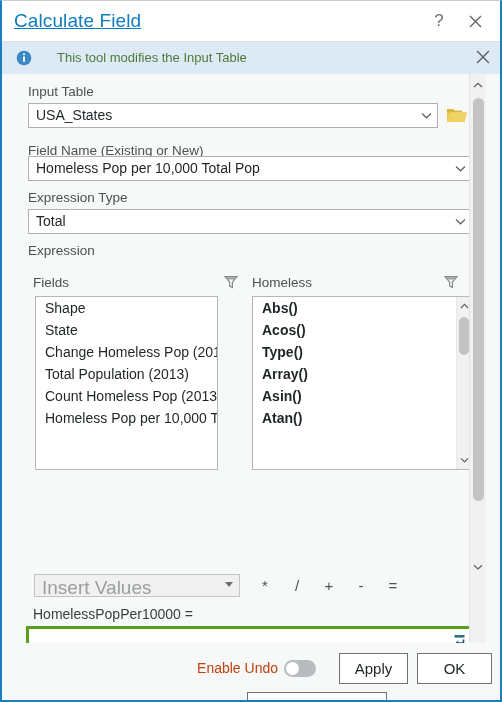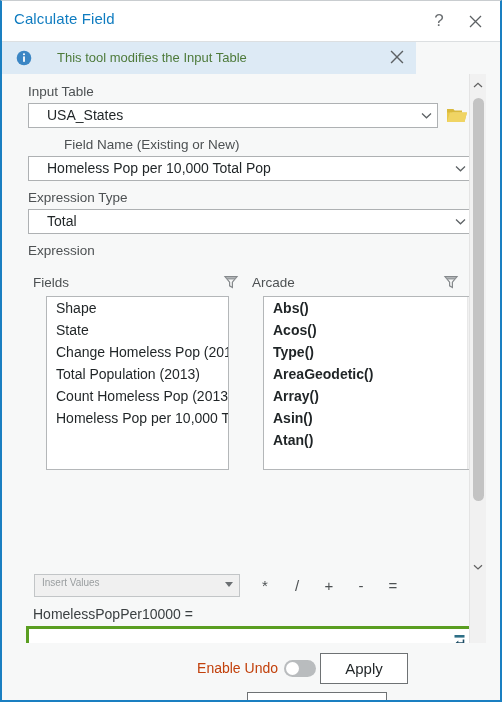--- a/index.html
+++ b/index.html
@@ -33,24 +33,25 @@
     width: 498px;
     height: 41px;
     background: #ffffff;
     border-bottom: 1px solid #dcdfe1;
     box-sizing: border-box;
   }
   .title-text {
     position: absolute;
     left: 12px;
     top: 9px;
-    font-size: 15px;
+    font-size: 19px;
     color: #0f7cc0;
     letter-spacing: 0.1px;
     white-space: nowrap;
+    text-decoration: underline;
   }
   .title-btn {
     position: absolute;
     top: 0;
     width: 34px;
     height: 40px;
     display: flex;
     align-items: center;
     justify-content: center;
     color: #6b6f72;
@@ -58,21 +59,21 @@
     cursor: default;
   }
   .help-btn { right: 44px; }
   .close-btn { right: 8px; }
   .close-btn svg { display:block; }
 
   
   .infobar {
     position: absolute;
     left: 0; top: 41px;
-    width: 414px;
+    width: 500px;
     height: 32px;
     background: #ddeaf5;
     box-sizing: border-box;
   }
   .info-icon {
     position: absolute;
     left: 14px; top: 8px;
     width: 16px; height: 16px;
   }
   .infobar-text {
@@ -153,21 +154,20 @@
     height: 25px;
     cursor: default;
   }
   .combo .val {
     position: absolute;
     left: 7px; top: 3px;
     font-size: 14px;
     color: #1f2426;
     white-space: nowrap;
     overflow: hidden;
-    margin-left: 11px;
   }
   .combo .caret {
     position: absolute;
     right: 5px; top: 0;
     height: 23px;
     display: flex; align-items: center;
     color: #5c6164;
     font-size: 9px;
   }
   .folder-btn {
@@ -186,21 +186,20 @@
     position: absolute;
     width: 16px; height: 16px;
     cursor: default;
   }
   .listbox {
     position: absolute;
     background: #ffffff;
     border: 1px solid #b4b7b9;
     box-sizing: border-box;
     overflow: hidden;
-    margin-left: 11px;
   }
   .listitem {
     font-size: 14px;
     color: #1f2426;
     padding: 1px 0 1px 9px;
     line-height: 20px;
     white-space: nowrap;
     overflow: hidden;
     cursor: default;
   }
@@ -238,21 +237,21 @@
     left: 32px; top: 500px;
     width: 206px; height: 23px;
     background: #f0f0f0;
     border: 1px solid #c2c5c7;
     box-sizing: border-box;
     cursor: default;
   }
   .insert-combo .val {
     position: absolute;
     left: 7px; top: 2px;
-    font-size: 10px;
+    font-size: 19px;
     color: #9a9ea0;
     white-space: nowrap;
   }
   .insert-combo .caret {
     position: absolute;
     right: 6px; top: 7px;
     width: 0; height: 0;
     border-left: 4px solid transparent;
     border-right: 4px solid transparent;
     border-top: 5px solid #6b6f72;
@@ -360,21 +359,21 @@
     background: #ffffff;
     border: 1px solid #6e7274;
     box-sizing: border-box;
     display: flex;
     align-items: center;
     justify-content: center;
     font-size: 15px;
     color: #1f2426;
     cursor: default;
   }
-  .btn-apply { right: 92px; width: 88px; }
+  .btn-apply { right: 92px; width: 69px; }
   .btn-ok    { right: 8px;  width: 75px; }
 
   
   .cut-strip {
     position: absolute;
     left: 245px;
     bottom: -12px;
     width: 140px;
     height: 20px;
     border: 1px solid #6e7274;
@@ -431,21 +430,21 @@
         </div>
       </div>
       <div class="folder-btn" style="left:444px; top:31px;">
         <svg width="22" height="19" viewBox="0 0 22 19">
           <path d="M1 4 L1 17 L18.5 17 L21 7.5 L6.5 7.5 L4.8 4 Z" fill="#e8c84a"></path>
           <path d="M1 4 L1 7.5 L16 7.5 L16 5.6 L8.6 5.6 L7.4 4 Z" fill="#d9b93c"></path>
           <path d="M1 17 L4 7.5 L21 7.5 L18.5 17 Z" fill="#f0d463"></path>
         </svg>
       </div>
 
-      <div class="field-label" style="left:26px; top:63px;margin-left:36px;">Field Name (Existing or New)</div>
+      <div class="field-label" style="left:26px; top:69px;">Field Name (Existing or New)</div>
       <div class="combo" style="left:26px; top:82px; width:444px;">
         <div class="val">Homeless Pop per 10,000 Total Pop</div>
         <div class="caret">
           <svg width="11" height="7" viewBox="0 0 11 7">
               <path d="M1 1.5 L5.5 5.8 L10 1.5" stroke="#5c6164" stroke-width="1.2" fill="none"></path>
             </svg>
         </div>
       </div>
 
       <div class="field-label" style="left:26px; top:116px;">Expression Type</div>
@@ -471,33 +470,32 @@
         <div>
           <div class="listitem">Shape</div>
           <div class="listitem">State</div>
           <div class="listitem">Change Homeless Pop (2012-1</div>
           <div class="listitem">Total Population (2013)</div>
           <div class="listitem">Count Homeless Pop (2013)</div>
           <div class="listitem">Homeless Pop per 10,000 Total</div>
         </div>
       </div>
 
-      <div class="col-header" style="left:250px; top:201px;">Arcade</div>
+      <div class="col-header" style="left:250px; top:201px;">Homeless</div>
       <div class="funnel" style="left:441px; top:200px;">
         <svg width="16" height="16" viewBox="0 0 16 16">
           <path d="M2 2.5 L14 2.5 L9.4 8.2 L9.4 13.5 L6.6 11.8 L6.6 8.2 Z" fill="none" stroke="#85898c" stroke-width="1.2"></path>
           <path d="M2.6 3.2 L13.4 3.2 L11.6 5.4 L4.4 5.4 Z" fill="#9b9fa2"></path>
         </svg>
       </div>
       <div class="listbox" style="left:250px; top:222px; width:220px; height:174px;font-weight:bold;">
         <div>
           <div class="listitem">Abs()</div>
           <div class="listitem">Acos()</div>
           <div class="listitem">Type()</div>
-          <div class="listitem">AreaGeodetic()</div>
           <div class="listitem">Array()</div>
           <div class="listitem">Asin()</div>
           <div class="listitem">Atan()</div>
         </div>
         <div class="list-scroll">
           <div class="arrow up">
             <svg width="9" height="6" viewBox="0 0 9 6">
                 <path d="M1 5 L4.5 1.3 L8 5" stroke="#606060" stroke-width="1.1" fill="none"></path>
               </svg>
           </div>
@@ -558,16 +556,17 @@
     </div>
 
   </div>
 
   <div class="footer">
     <div class="enable-undo-label">Enable Undo</div>
     <div class="toggle">
       <div class="knob"></div>
     </div>
     <div class="dlg-btn btn-apply">Apply</div>
+    <div class="dlg-btn btn-ok">OK</div>
     <div class="cut-strip"></div>
   </div>
 
 </div>
 
 </body></html>

